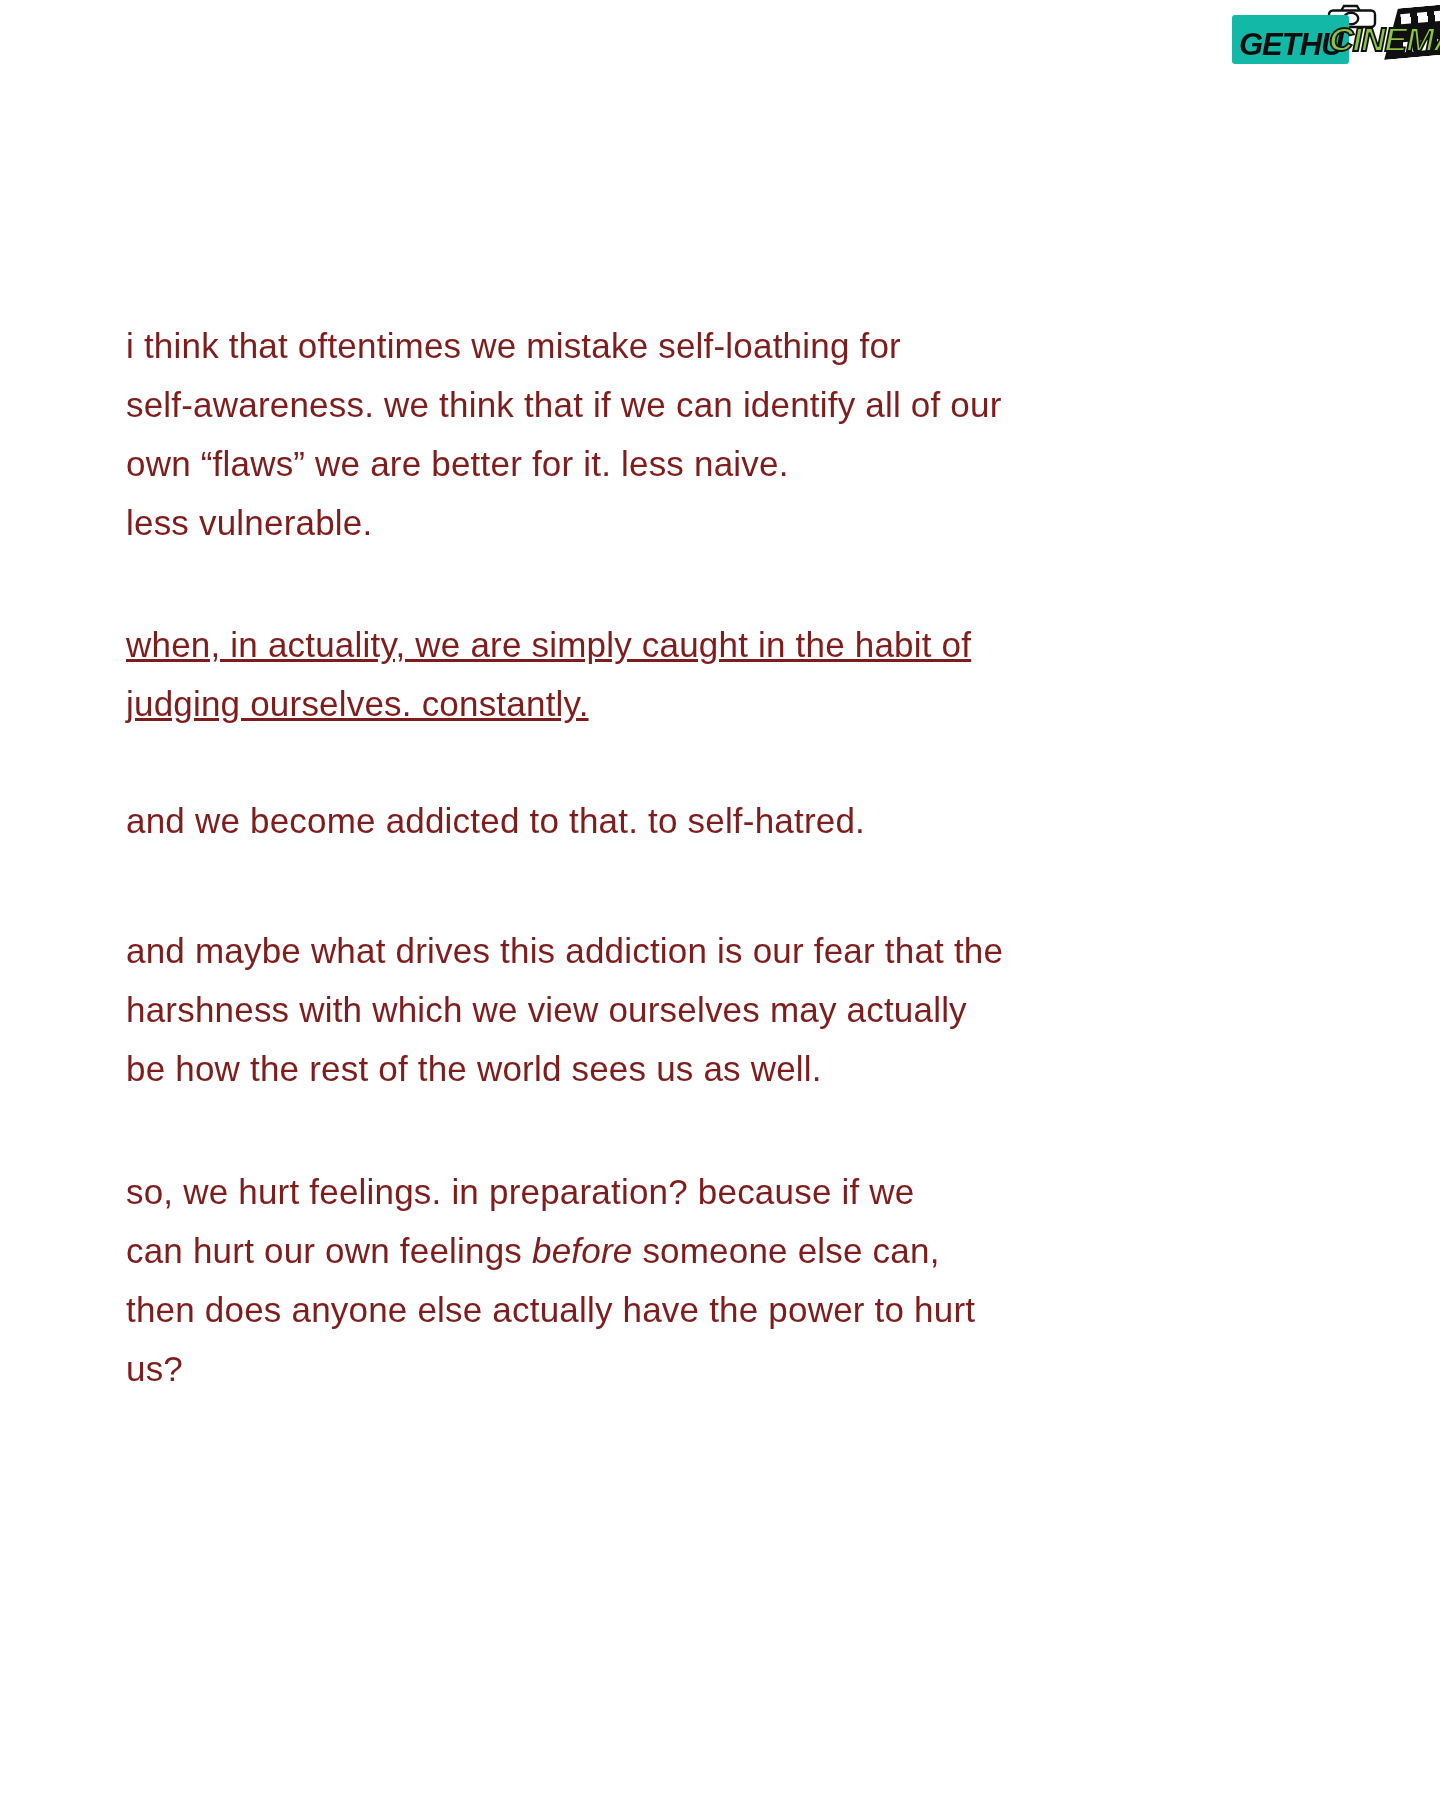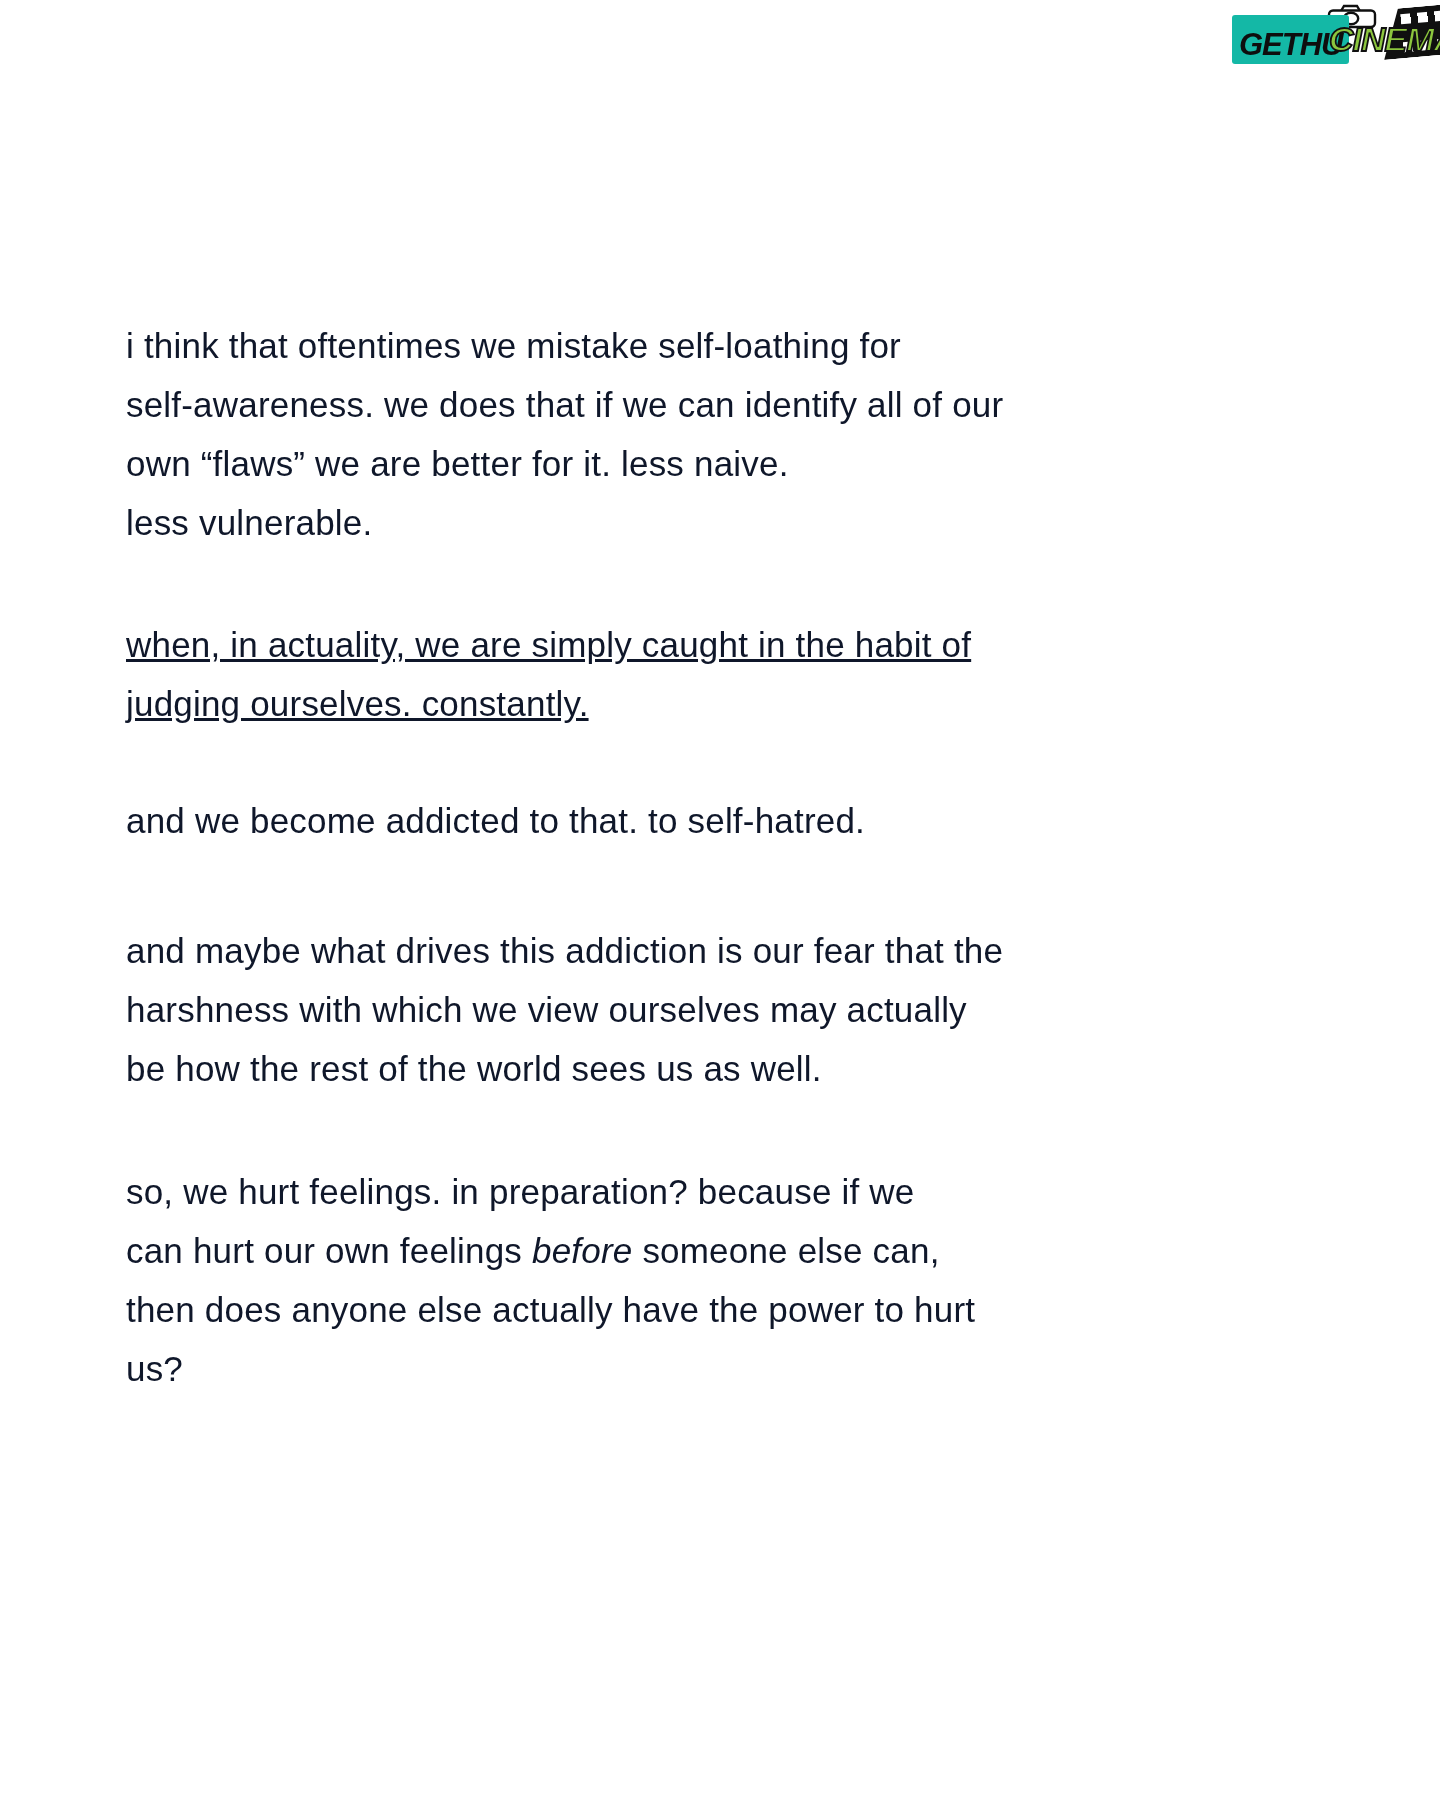--- a/index.html
+++ b/index.html
@@ -36,21 +36,21 @@
   .cinema {
     position:absolute; left:97px; top:17px; z-index:3;
     font-weight:bold; font-style:italic;
     font-size:34px; line-height:36px; letter-spacing:-1px; white-space:nowrap;
     color:#8cc63e; -webkit-text-stroke:1.8px #101010;
   }
 
   
   .note {
     position:absolute; left:126px; top:316px; width:1120px;
-    color:#0f172a; font-size:35px; line-height:59px; letter-spacing:0.2px;
+    color:#7f1d1d; font-size:35px; line-height:59px; letter-spacing:0.2px;
   }
   .line { display:block; white-space:pre; }
   .para { margin:0; }
   .p2 { margin-top:63px;text-decoration:underline; }
   .p3 { margin-top:58px; }
   .p4 { margin-top:71px; }
   .aside { margin-top:-3px; padding-left:36px; font-size:26px; line-height:42px; }
   .p5 { margin-top:64px; }
   em  { font-style:italic; }
 </style>
@@ -67,21 +67,21 @@
       <ellipse cx="25" cy="14.5" rx="7.2" ry="5.8" fill="none" stroke="#101010" stroke-width="2.4"></ellipse>
     </svg>
     <span class="gethu">GETHU</span>
     <span class="cinema">CINEMA</span>
   </div>
 
   <main class="note">
 
     <p class="para p1">
       <span class="line">i think that oftentimes we mistake self-loathing for</span>
-      <span class="line">self-awareness. we does that if we can identify all of our</span>
+      <span class="line">self-awareness. we think that if we can identify all of our</span>
       <span class="line">own “flaws” we are better for it. less naive.</span>
       <span class="line">less vulnerable.</span>
     </p>
 
     <p class="para p2">
       <span class="line">when, in actuality, we are simply caught in the habit of</span>
       <span class="line">judging ourselves. constantly.</span>
     </p>
 
     <p class="para p3">

